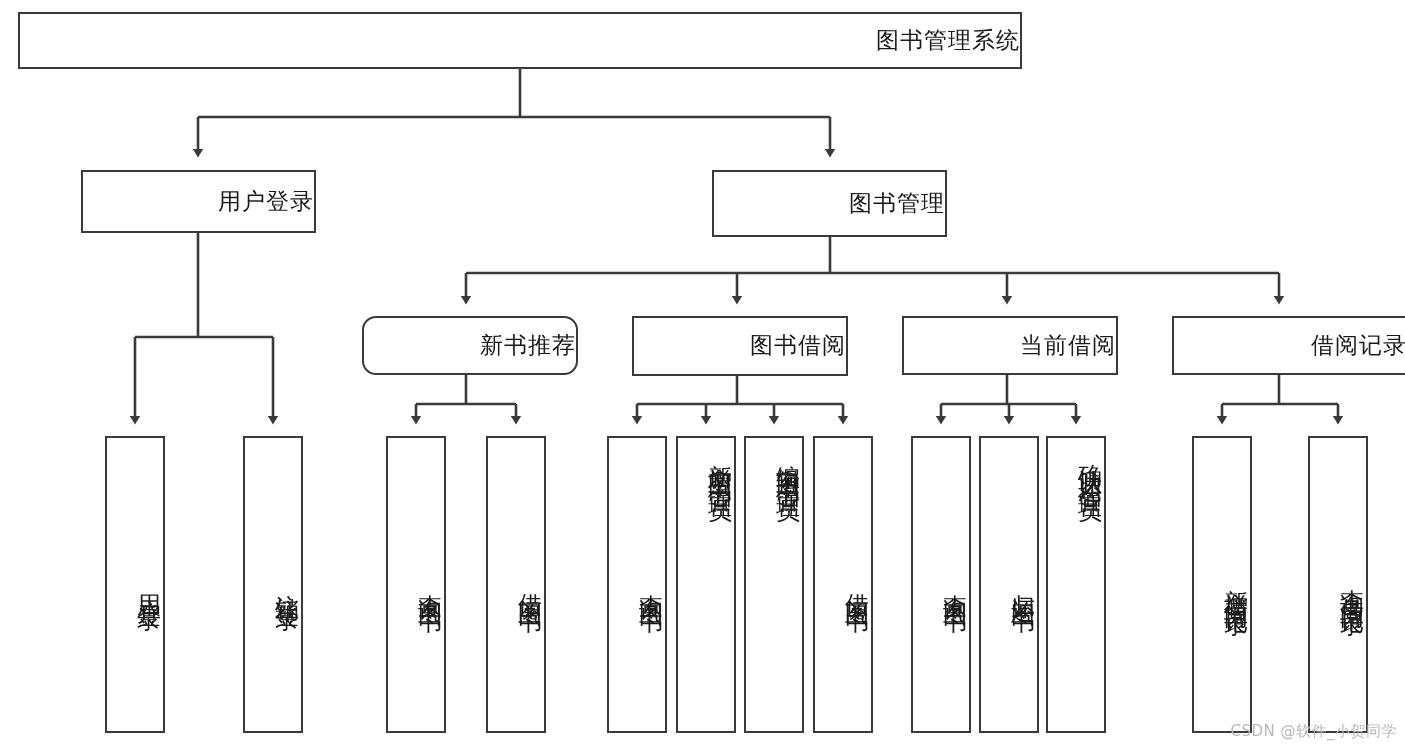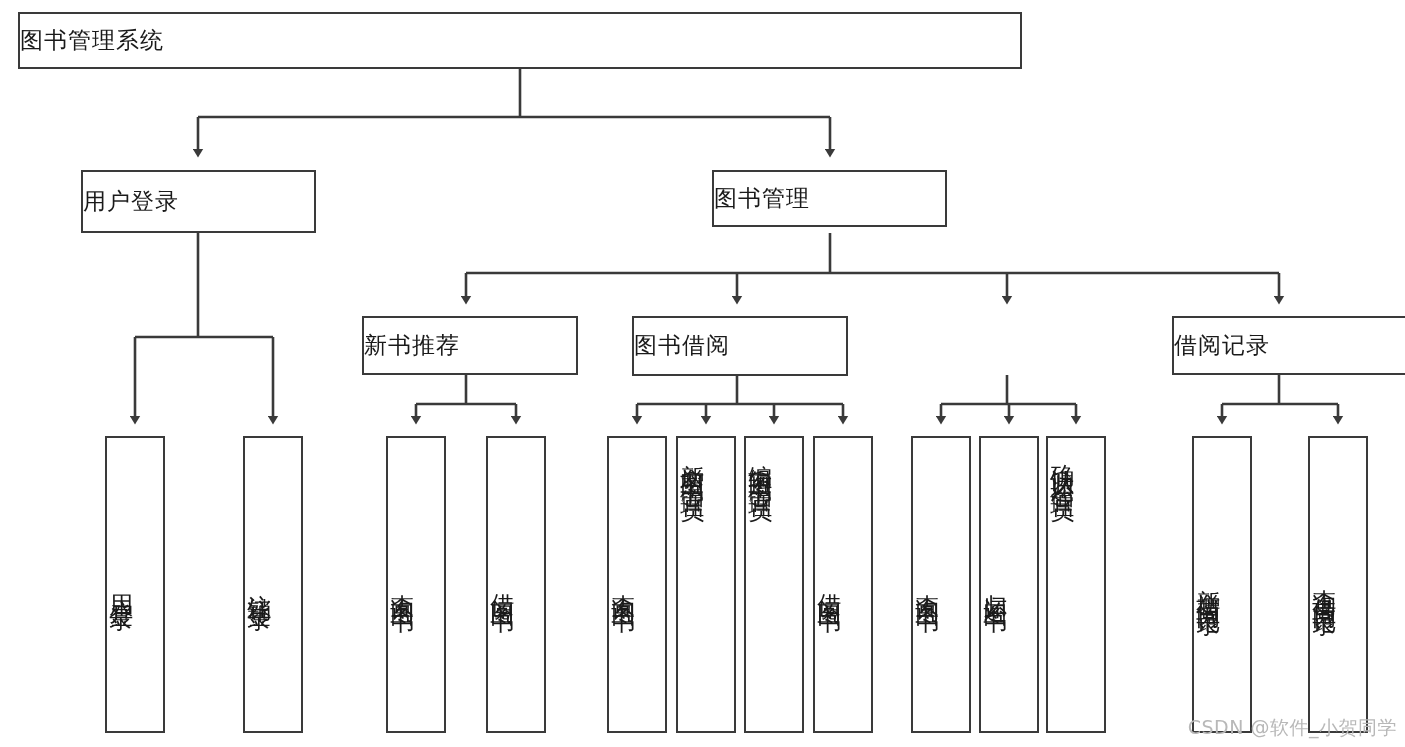--- a/index.html
+++ b/index.html
@@ -27,21 +27,21 @@
     width: 1405px;
     height: 747px;
   }
   .node-box {
     position: absolute;
     box-sizing: border-box;
     background: #ffffff;
     border: 2.5px solid #3a3a3a;
     display: flex;
     align-items: center;
-    justify-content: flex-start;
+    justify-content: flex-end;
     overflow: hidden;
   }
   .node-label {
     color: #1a1a1a;
     font-size: 23px;
     line-height: 1.18;
     letter-spacing: 1px;
     white-space: nowrap;
     text-align: center;
   }
@@ -59,21 +59,21 @@
   }
   .node-box.vertical.centered {
     align-items: center;
     padding-top: 0;
   }
   #watermark {
     position: absolute;
     right: 8px;
     bottom: 6px;
     color: #b8b8b8;
-    font-size: 19px;
+    font-size: 15px;
     letter-spacing: 0.5px;
     white-space: nowrap;
     pointer-events: none;
   }
 </style>
 </head>
 <body>
 
 <div id="diagram-root">
 
@@ -129,32 +129,35 @@
   </svg>
 
   <div class="node-box" style="left:18px; top:12px; width:1004px; height:57px;">
     <span class="node-label">图书管理系统</span>
   </div>
 
   <div class="node-box" style="left:81px; top:170px; width:235px; height:63px;">
     <span class="node-label">用户登录</span>
   </div>
 
-  <div class="node-box" style="left:712px; top:170px; width:235px; height:57px;">
+  <div class="node-box" style="left:712px; top:170px; width:235px; height:67px;">
     <span class="node-label">图书管理</span>
   </div>
 
-  <div class="node-box" style="left:362px; top:316px; width:216px; height:59px;">
+  <div class="node-box" style="left:362px; top:316px; width:216px; height:59px;border-radius:14px;">
     <span class="node-label">新书推荐</span>
   </div>
 
   <div class="node-box" style="left:632px; top:316px; width:216px; height:60px;">
     <span class="node-label">图书借阅</span>
   </div>
 
+  <div class="node-box" style="left:902px; top:316px; width:216px; height:59px;">
+    <span class="node-label">当前借阅</span>
+  </div>
 
   <div class="node-box" style="left:1172px; top:316px; width:237px; height:59px;">
     <span class="node-label">借阅记录</span>
   </div>
 
   <div class="node-box vertical centered" style="left:105px; top:436px; width:60px; height:297px;">
     <span class="node-label">用户登录</span>
   </div>
 
   <div class="node-box vertical centered" style="left:243px; top:436px; width:60px; height:297px;">

